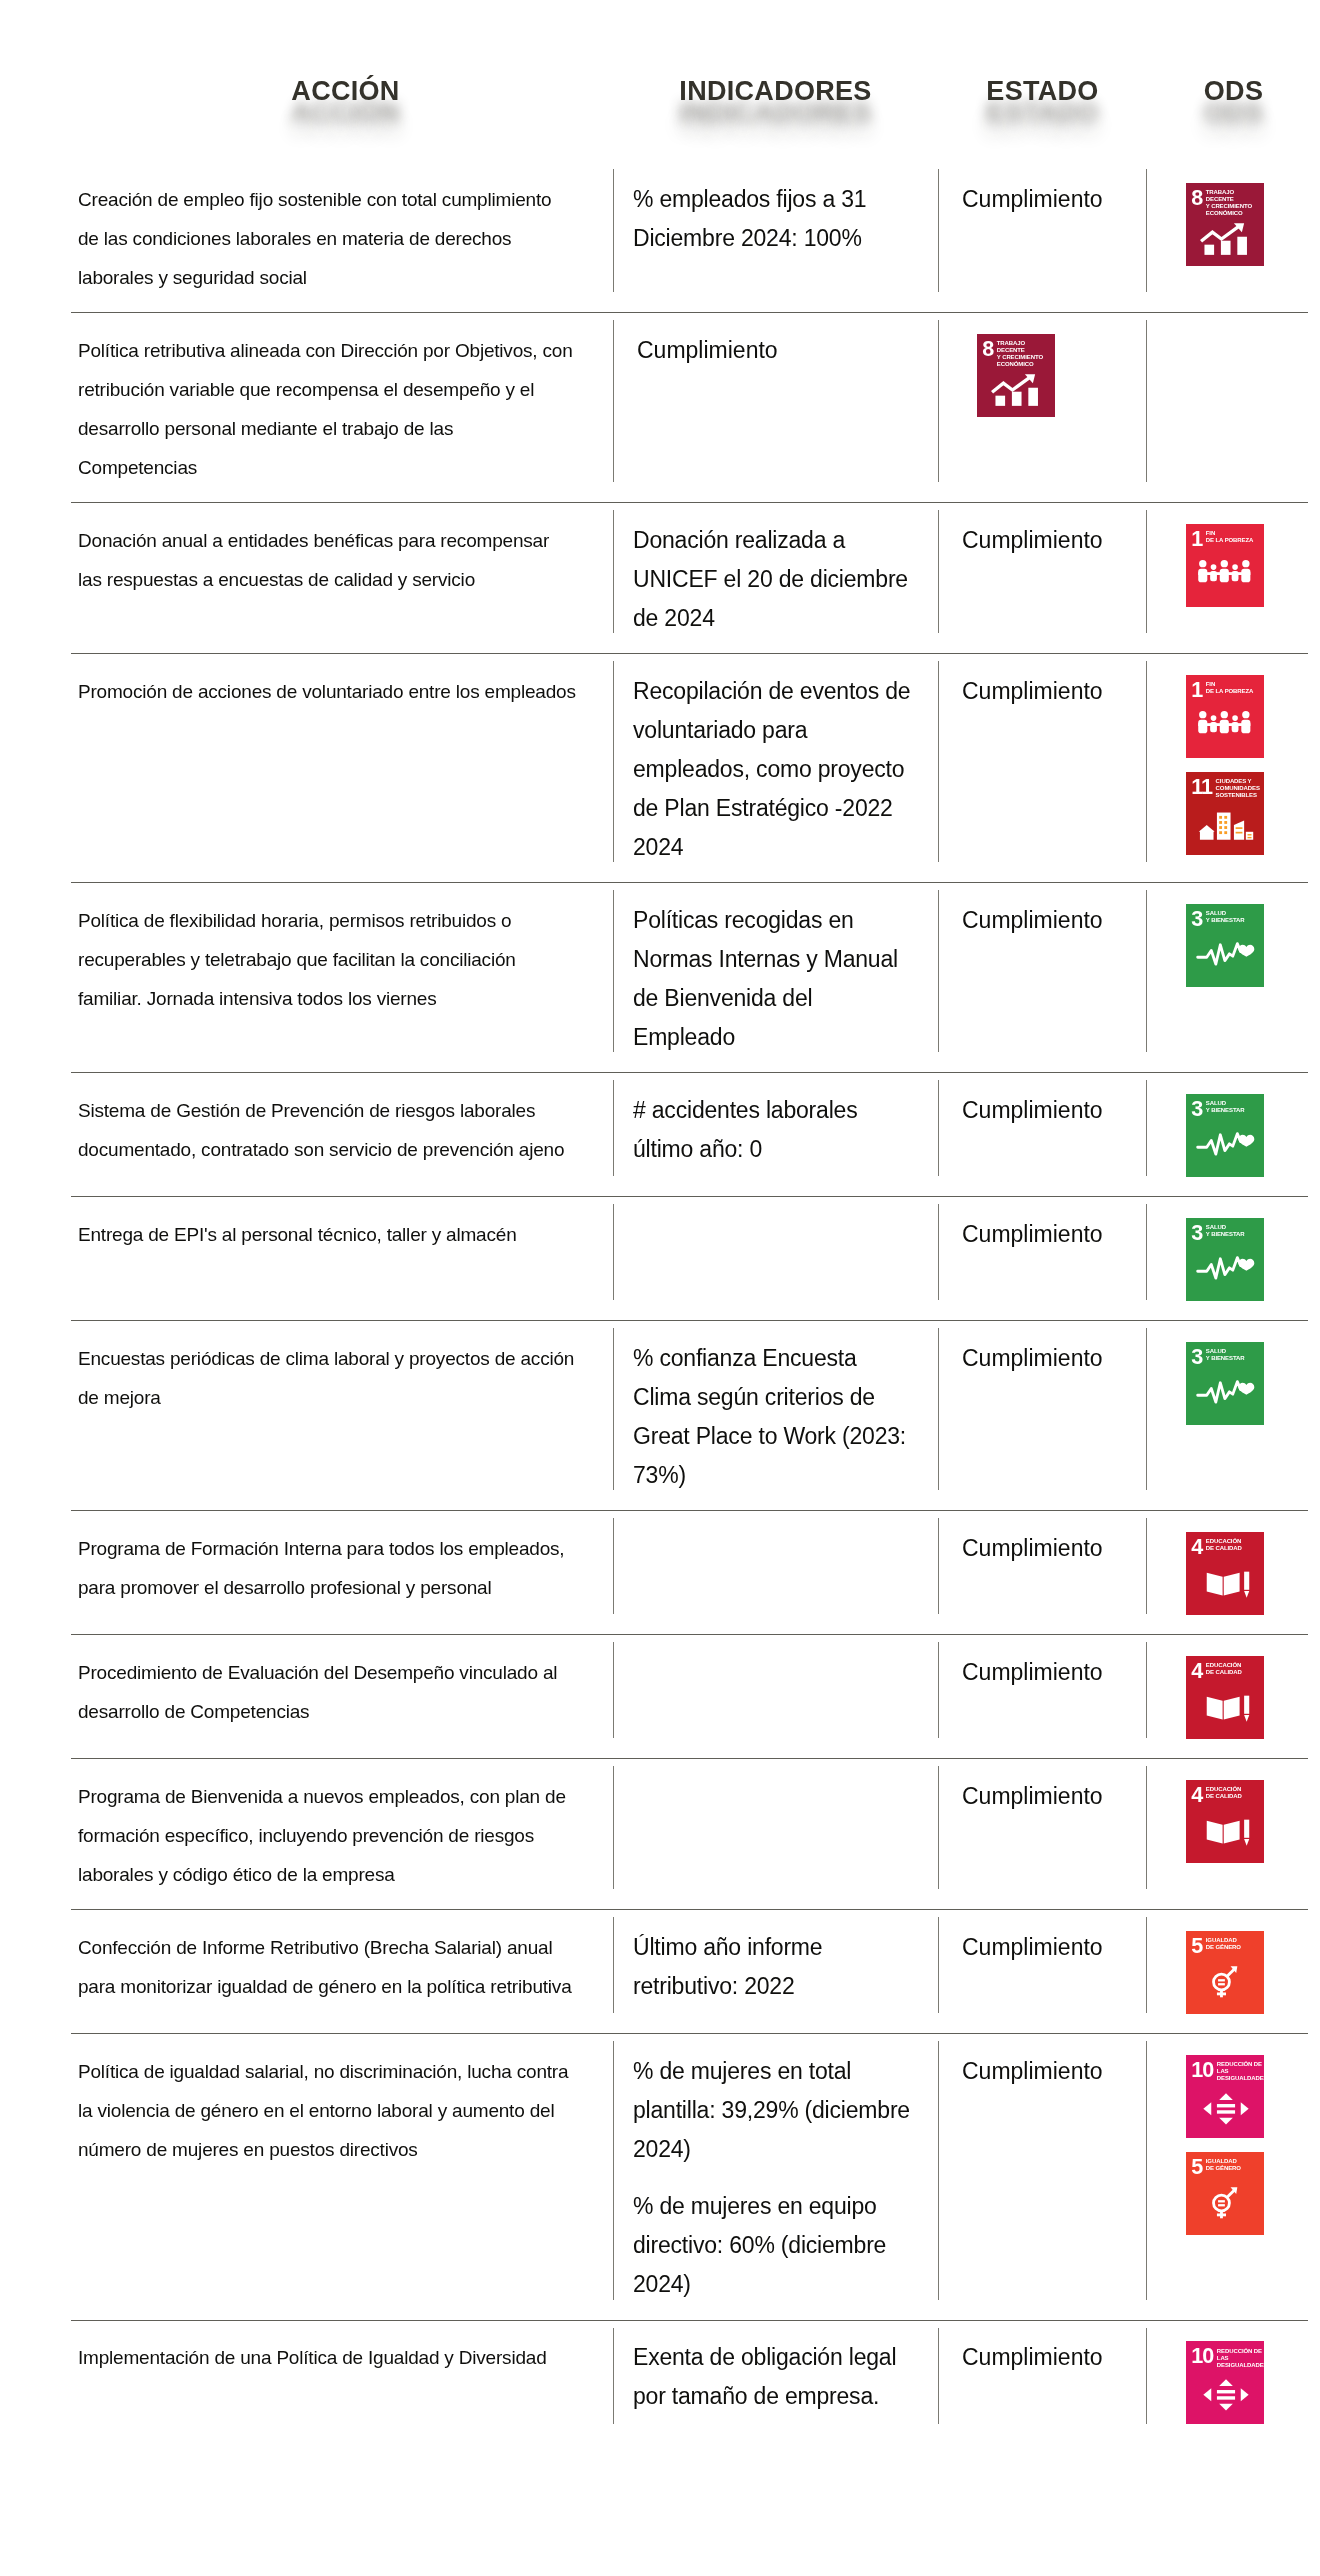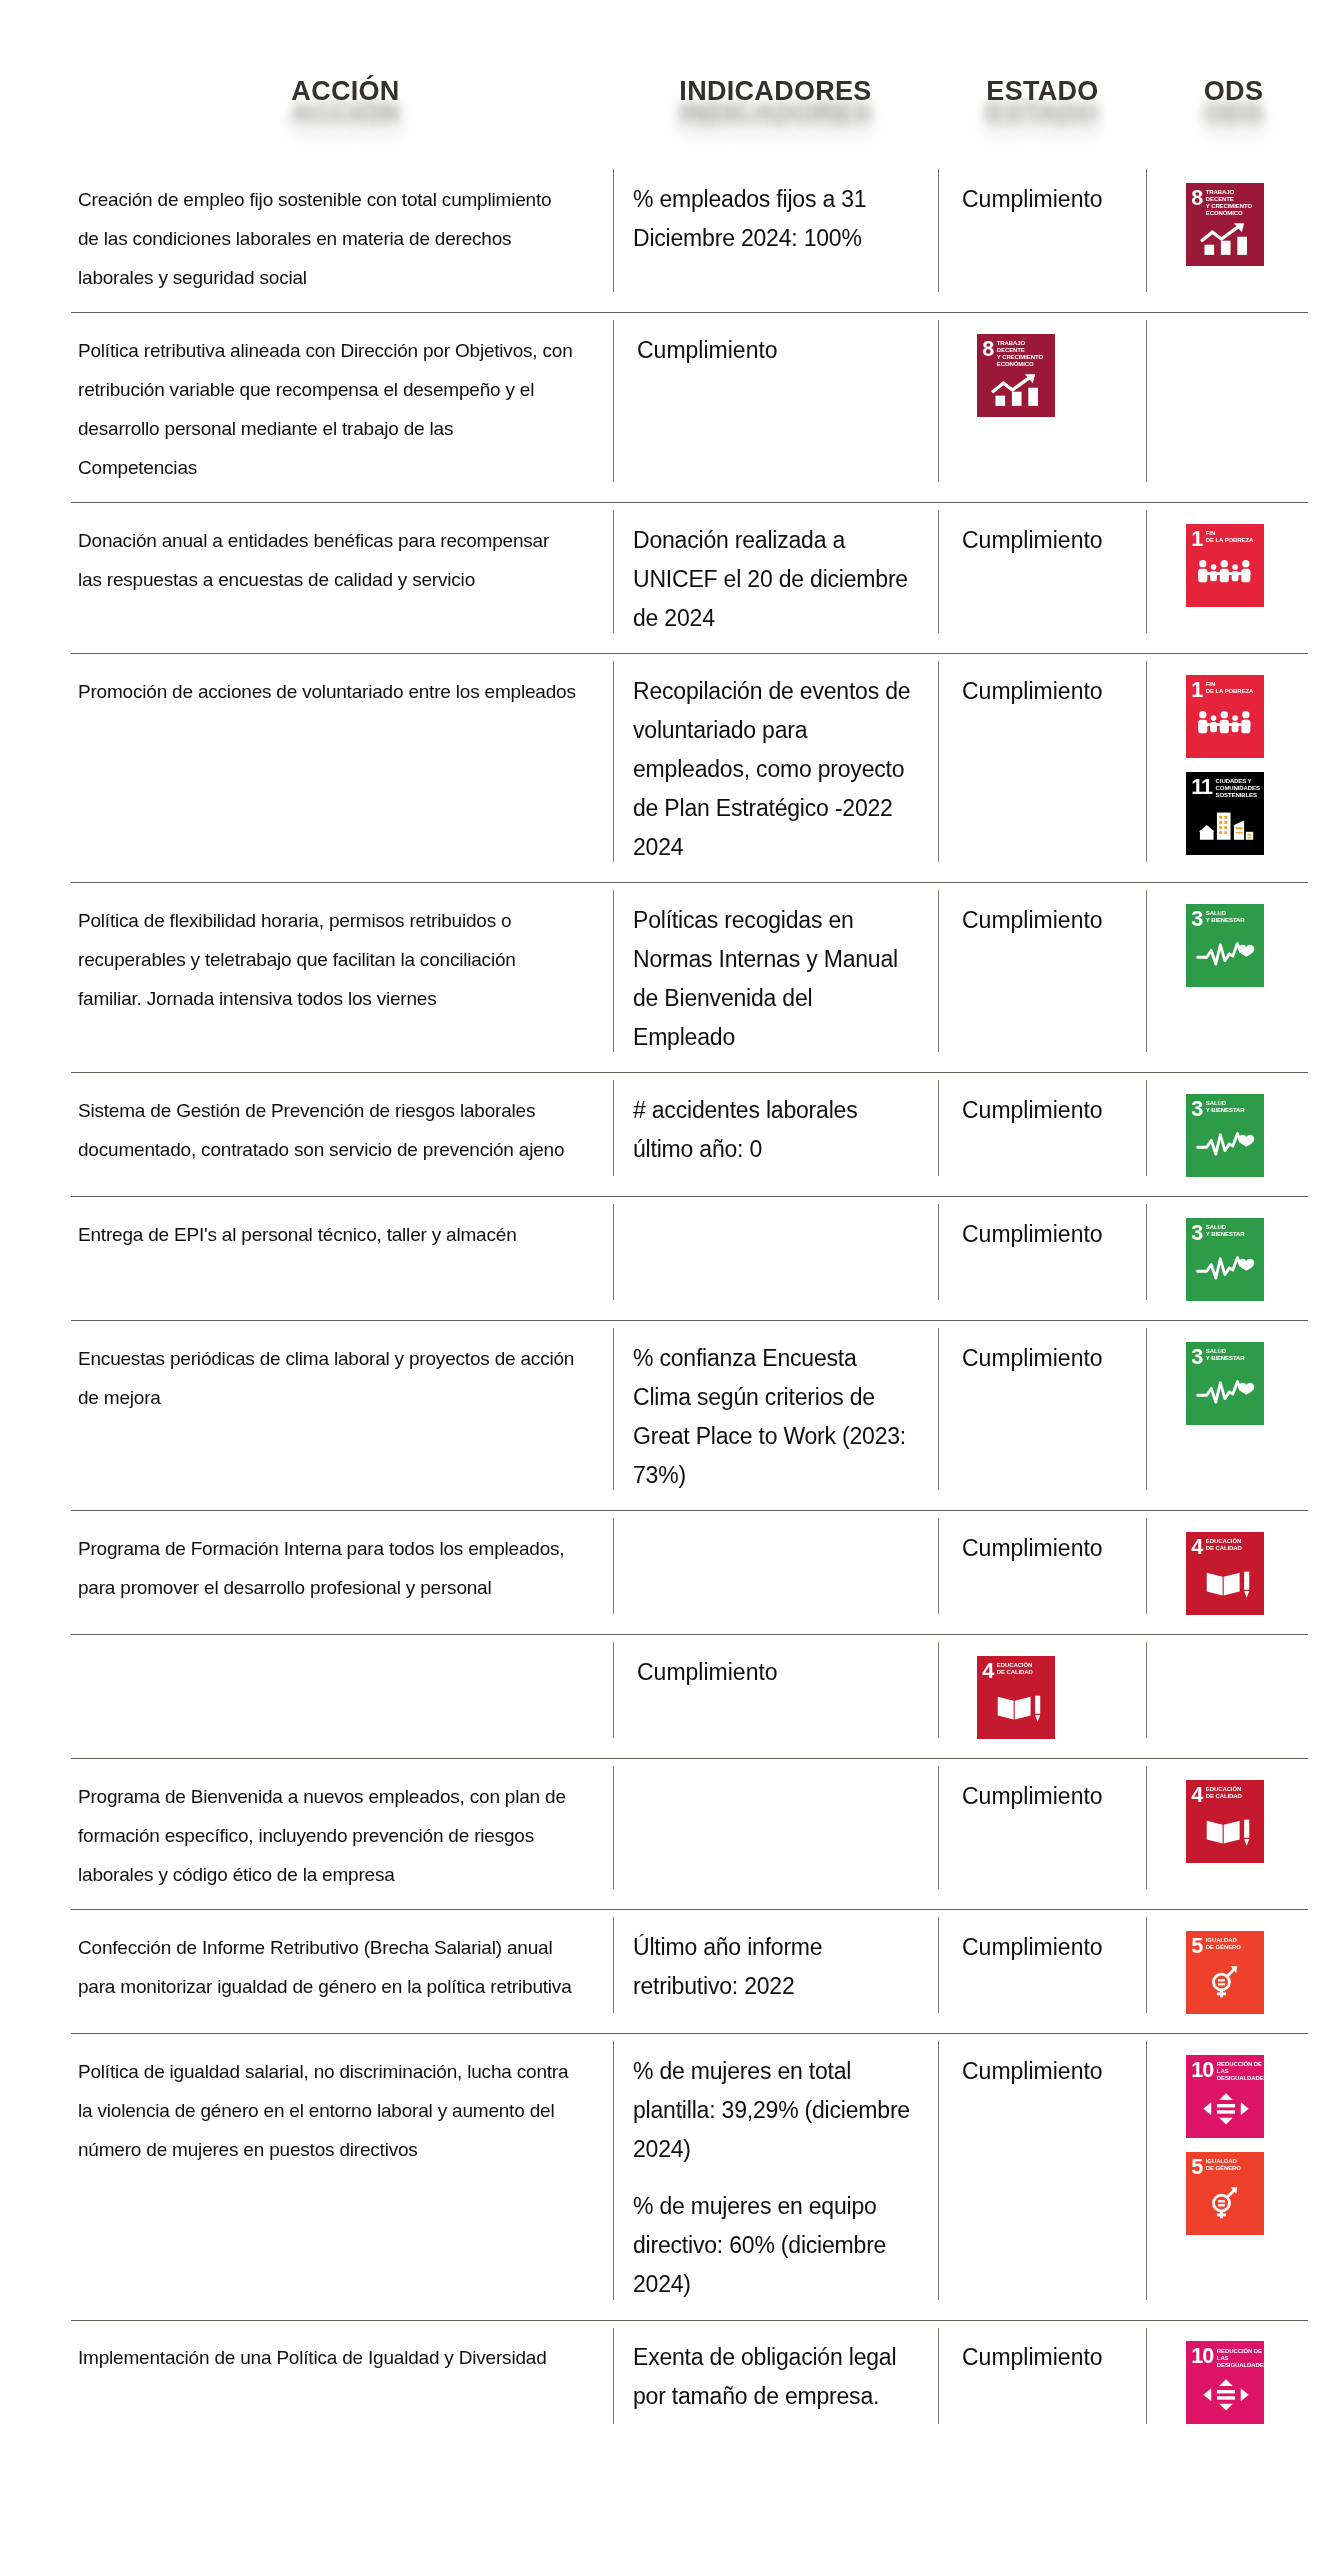--- a/index.html
+++ b/index.html
@@ -192,21 +192,21 @@
                   <rect x="39" y="19" width="16" height="24" rx="5"></rect>
                   <circle cx="66" cy="16" r="5"></circle>
                   <rect x="60" y="23" width="12" height="18" rx="4"></rect>
                   <circle cx="85" cy="10" r="6.5"></circle>
                   <rect x="77" y="19" width="16" height="24" rx="5"></rect>
                   <rect x="1" y="25" width="92" height="5"></rect>
                 </g>
               </svg>
             </div>
           </div>
-          <div class="sdg" style="background: #000000;">
+          <div class="sdg" style="background: #b91c1c;">
             <div class="sdg-head">
               <span class="sdg-num">11</span>
               <div class="sdg-title">
                 <div>CIUDADES Y</div>
                 <div>COMUNIDADES</div>
                 <div>SOSTENIBLES</div>
               </div>
             </div>
             <div class="sdg-pic">
               <svg viewBox="0 0 100 60">
@@ -374,20 +374,21 @@
               </svg>
             </div>
           </div>
         </div>
     <span class="vline v1"></span>
     <span class="vline v2"></span>
     <span class="vline v3"></span>
   </div>
 
   <div class="row">
+    <div class="accion">Procedimiento de Evaluación del Desempeño vinculado al desarrollo de Competencias</div>
     <div class="indicadores"></div>
     <div class="estado">Cumplimiento</div>
     <div class="ods">
           <div class="sdg" style="background: rgb(197, 25, 45);">
             <div class="sdg-head">
               <span class="sdg-num">4</span>
               <div class="sdg-title">
                 <div>EDUCACIÓN</div>
                 <div>DE CALIDAD</div>
               </div>

